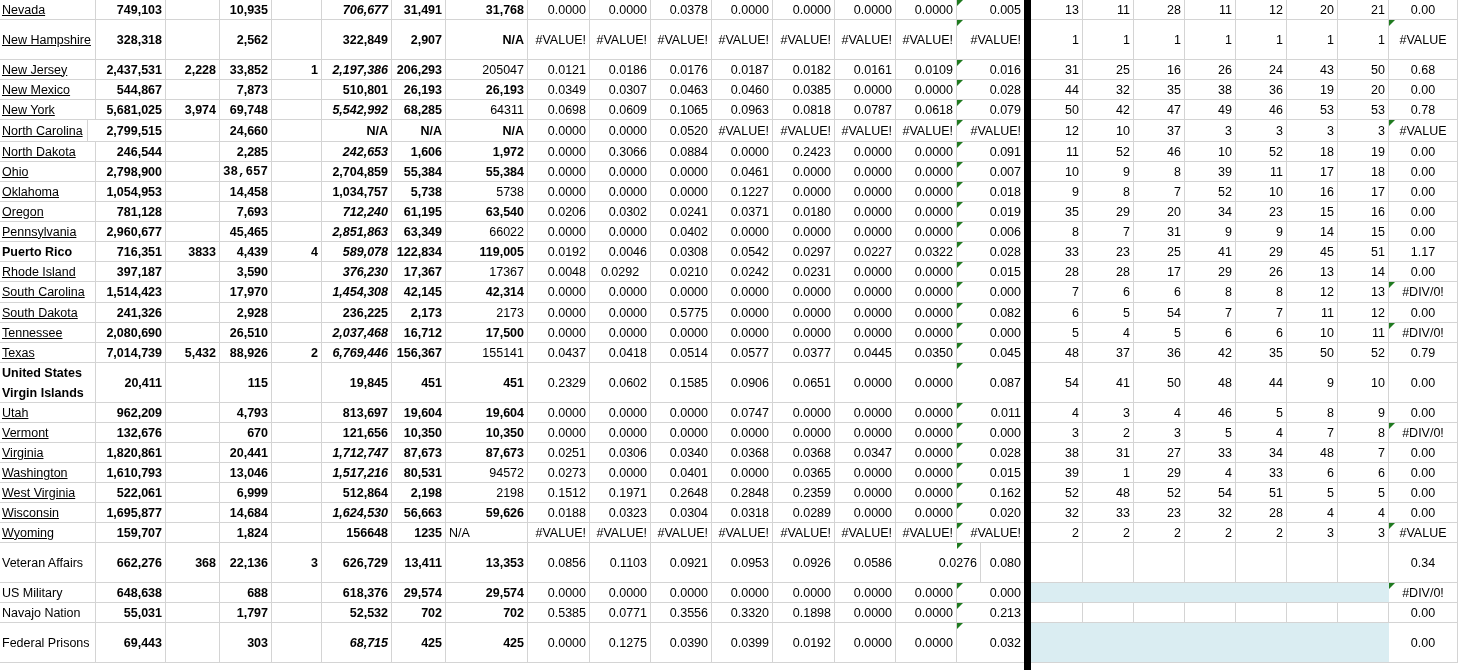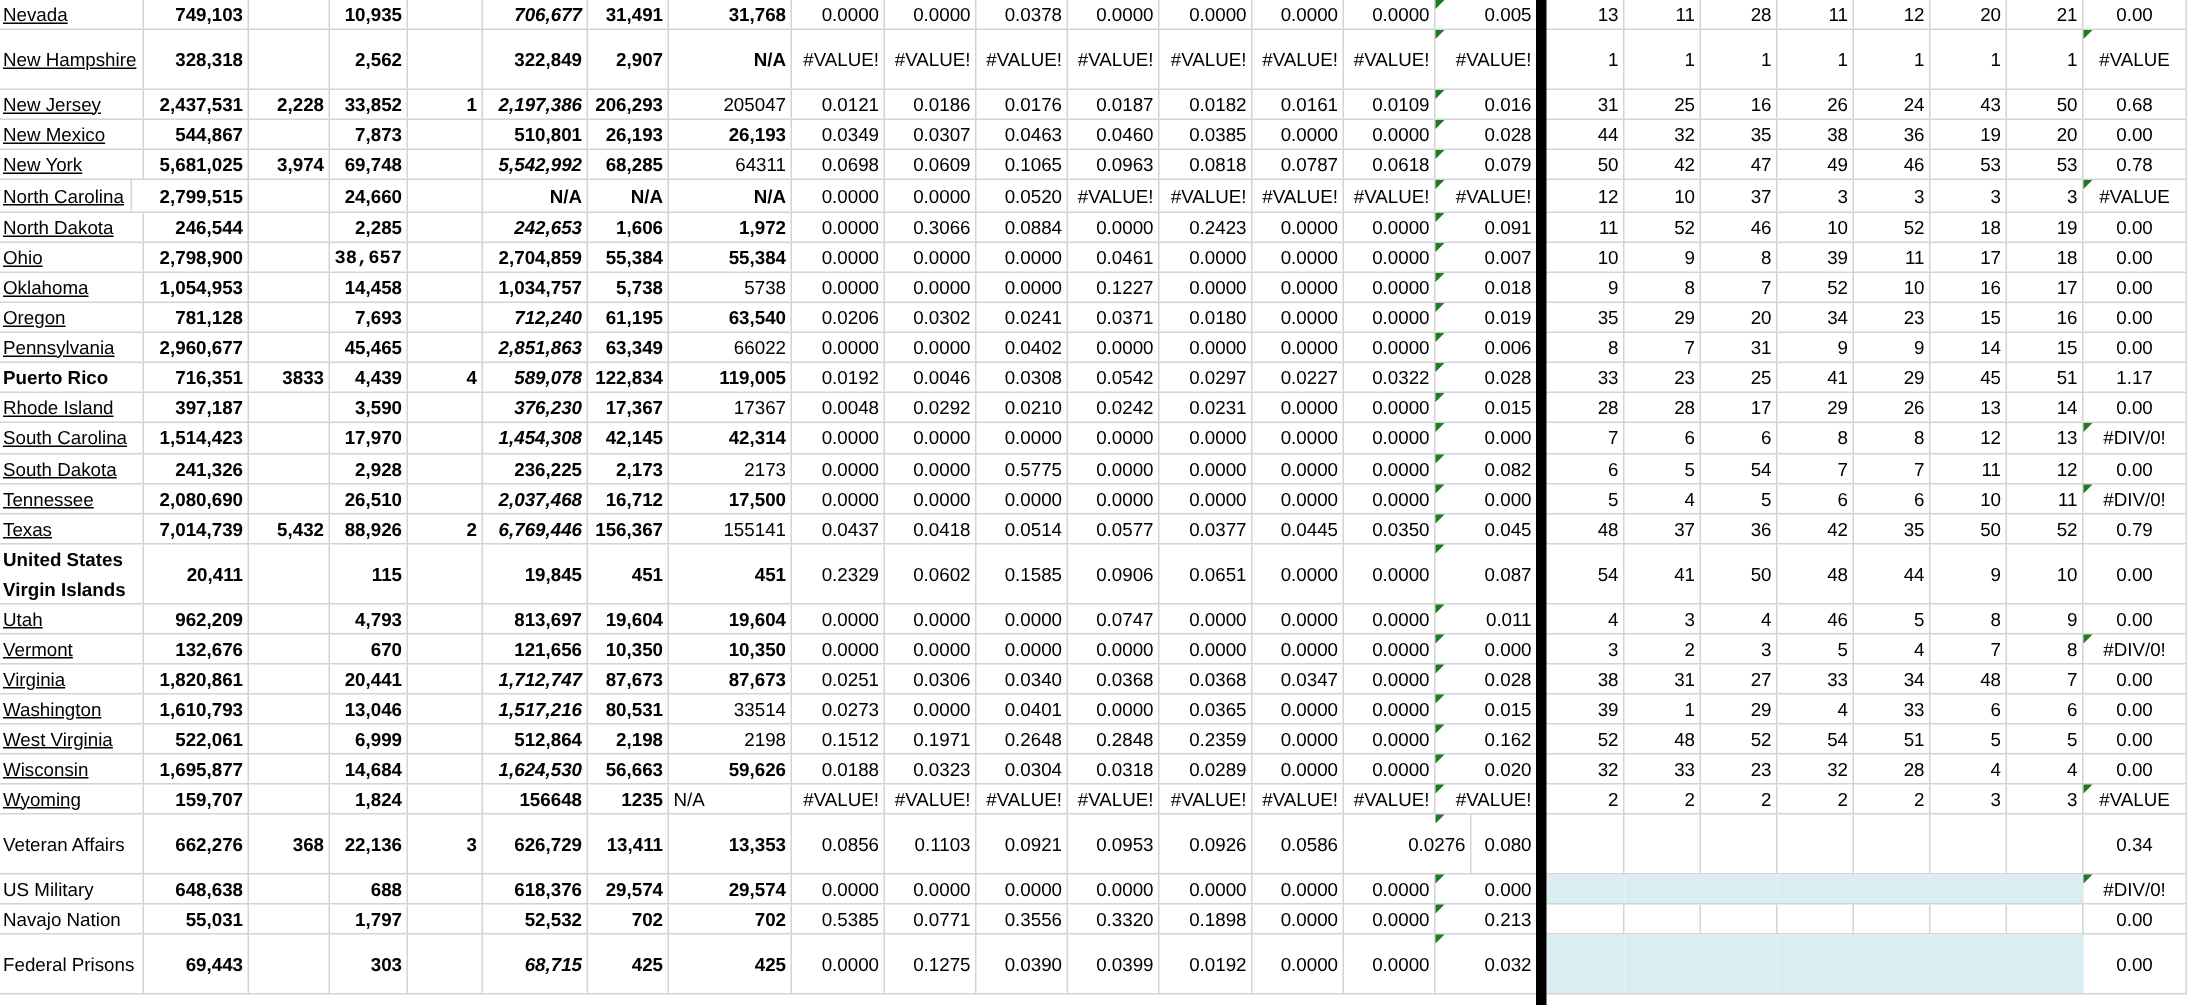--- a/index.html
+++ b/index.html
@@ -943,21 +943,21 @@
       </div>
       <div class="cell bold" style="left: 392px; width: 54px;">
         <span>17,367</span>
       </div>
       <div class="cell " style="left: 446px; width: 82px;">
         <span>17367</span>
       </div>
       <div class="cell " style="left: 528px; width: 62px;">
         <span>0.0048</span>
       </div>
-      <div class="cell " style="left: 590px; width: 61px;">
+      <div class="cell " style="left: 590px; width: 61px; justify-content: center;">
         <span>0.0292</span>
       </div>
       <div class="cell " style="left: 651px; width: 61px;">
         <span>0.0210</span>
       </div>
       <div class="cell " style="left: 712px; width: 61px;">
         <span>0.0242</span>
       </div>
       <div class="cell " style="left: 773px; width: 62px;">
         <span>0.0231</span>
@@ -1616,21 +1616,21 @@
       <div class="cell bold" style="left: 272px; width: 50px;">
         <span></span>
       </div>
       <div class="cell bold ital" style="left: 322px; width: 70px;">
         <span>1,517,216</span>
       </div>
       <div class="cell bold" style="left: 392px; width: 54px;">
         <span>80,531</span>
       </div>
       <div class="cell " style="left: 446px; width: 82px;">
-        <span>33514</span>
+        <span>94572</span>
       </div>
       <div class="cell " style="left: 528px; width: 62px;">
         <span>0.0273</span>
       </div>
       <div class="cell " style="left: 590px; width: 61px;">
         <span>0.0000</span>
       </div>
       <div class="cell " style="left: 651px; width: 61px;">
         <span>0.0401</span>
       </div>

